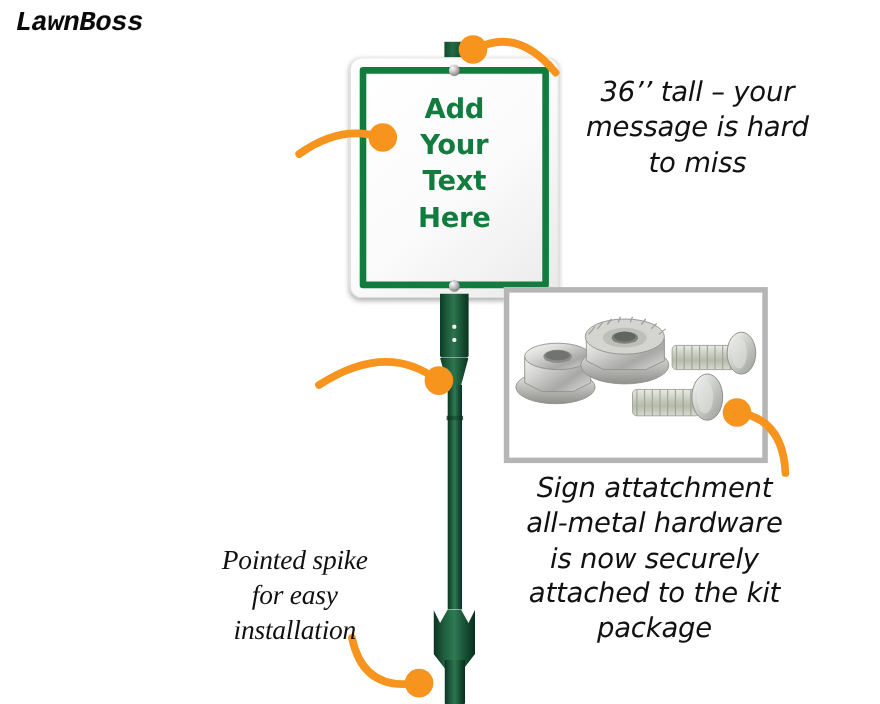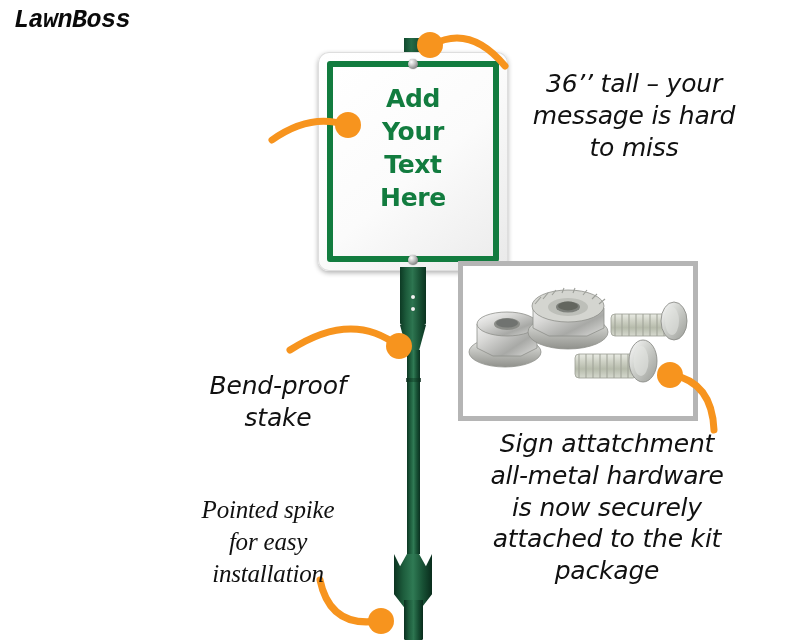--- a/index.html
+++ b/index.html
@@ -39,21 +39,21 @@
     line-height: 1.27;
     color: #111111;
     text-align: center;
     white-space: pre-line;
     letter-spacing: -0.2px;
   }
   #anno-laminate  { left: 60px;  top: 68px;  width: 256px; }
   #anno-tall      { left: 498px; top: 44px;  width: 272px; margin-top: 24px; }
   #anno-bend      { left: 170px; top: 370px; width: 216px; }
   #anno-spike     { left: 152px; top: 494px; width: 232px; font-family: Liberation Serif, serif; }
-  #anno-hardware  { left: 432px; top: 428px; width: 350px; text-align: center; }
+  #anno-hardware  { left: 420px; top: 428px; width: 350px; text-align: center; }
 
   
   #connectors {
     position: absolute;
     left: 0; top: 0;
     width: 800px;
     height: 640px;
     pointer-events: none;
   }
 
@@ -351,22 +351,20 @@
 
     <path d="M672 375 Q712 382 714 430" fill="none" stroke="#f7941e" stroke-width="7" stroke-linecap="round"></path>
     <circle cx="670" cy="375" r="13" fill="#f7941e"></circle>
   </svg>
 
 
   <div id="anno-tall" class="annotation">36’’ tall – your
 message is hard
 to miss</div>
 
-  <div id="anno-bend" class="annotation">Bend-proof
-stake</div>
 
   <div id="anno-spike" class="annotation">Pointed spike
 for easy
 installation</div>
 
   <div id="anno-hardware" class="annotation">Sign attatchment
 all-metal hardware
 is now securely
 attached to the kit
 package</div>

